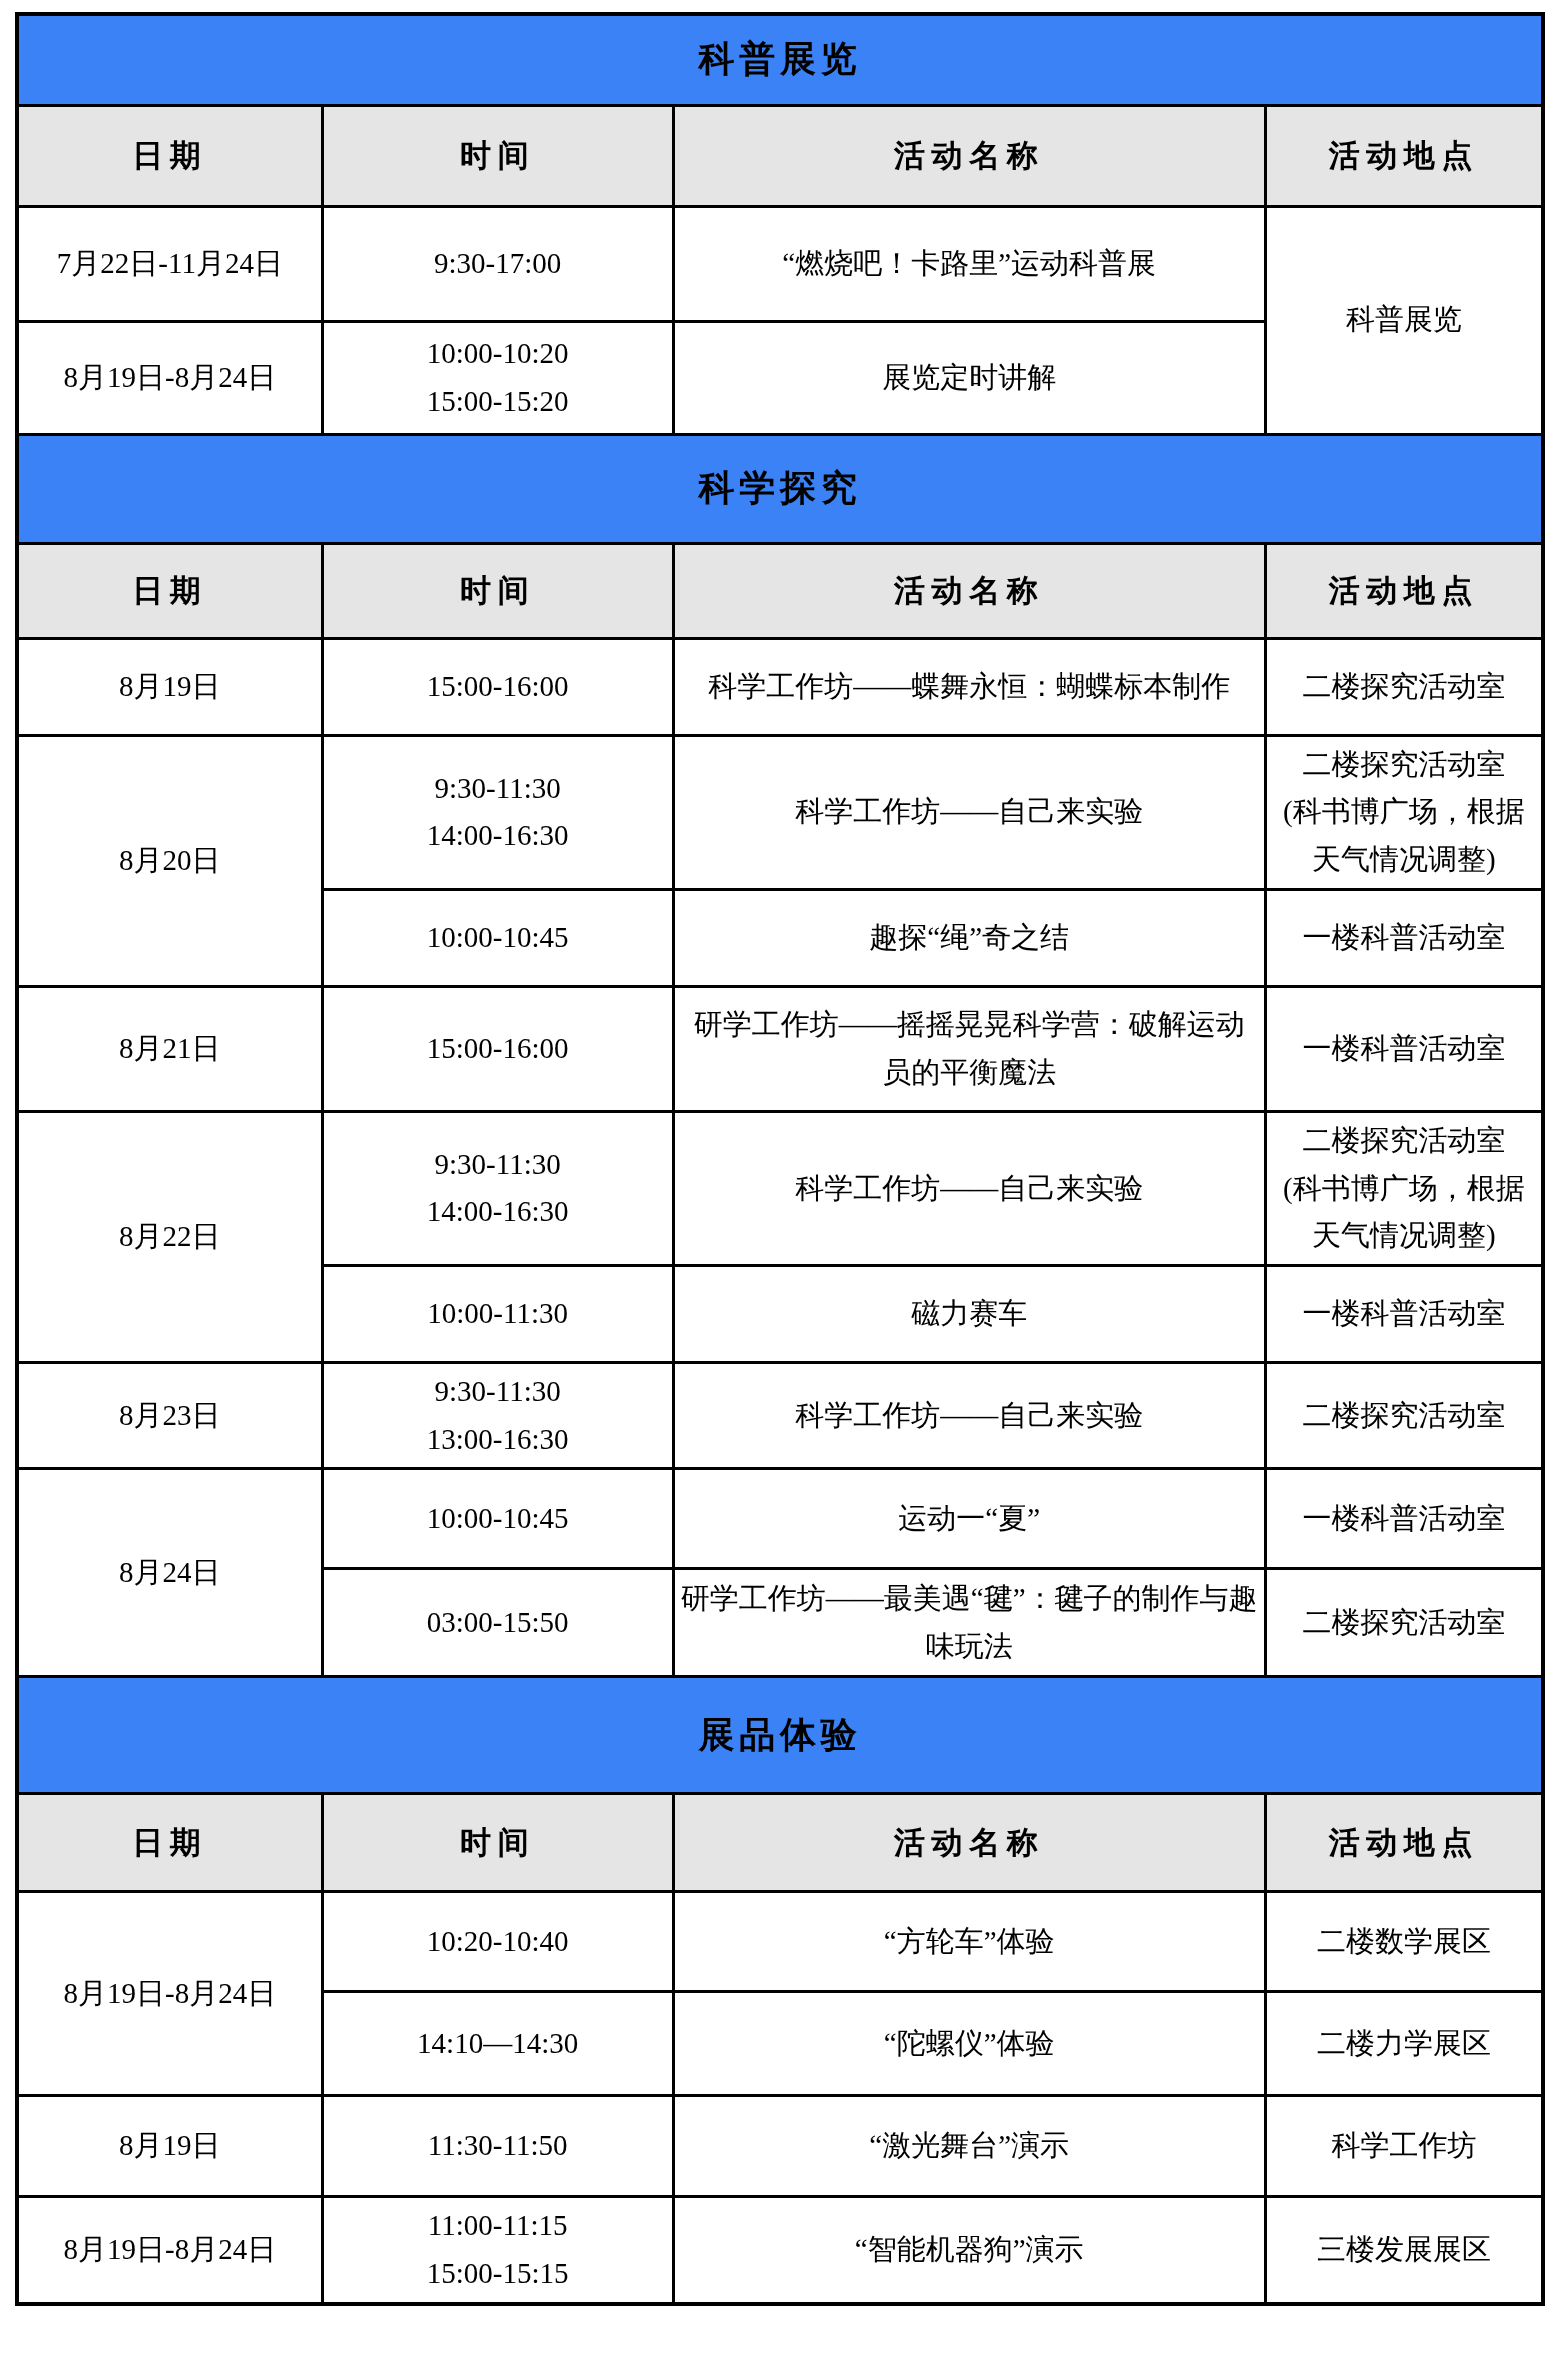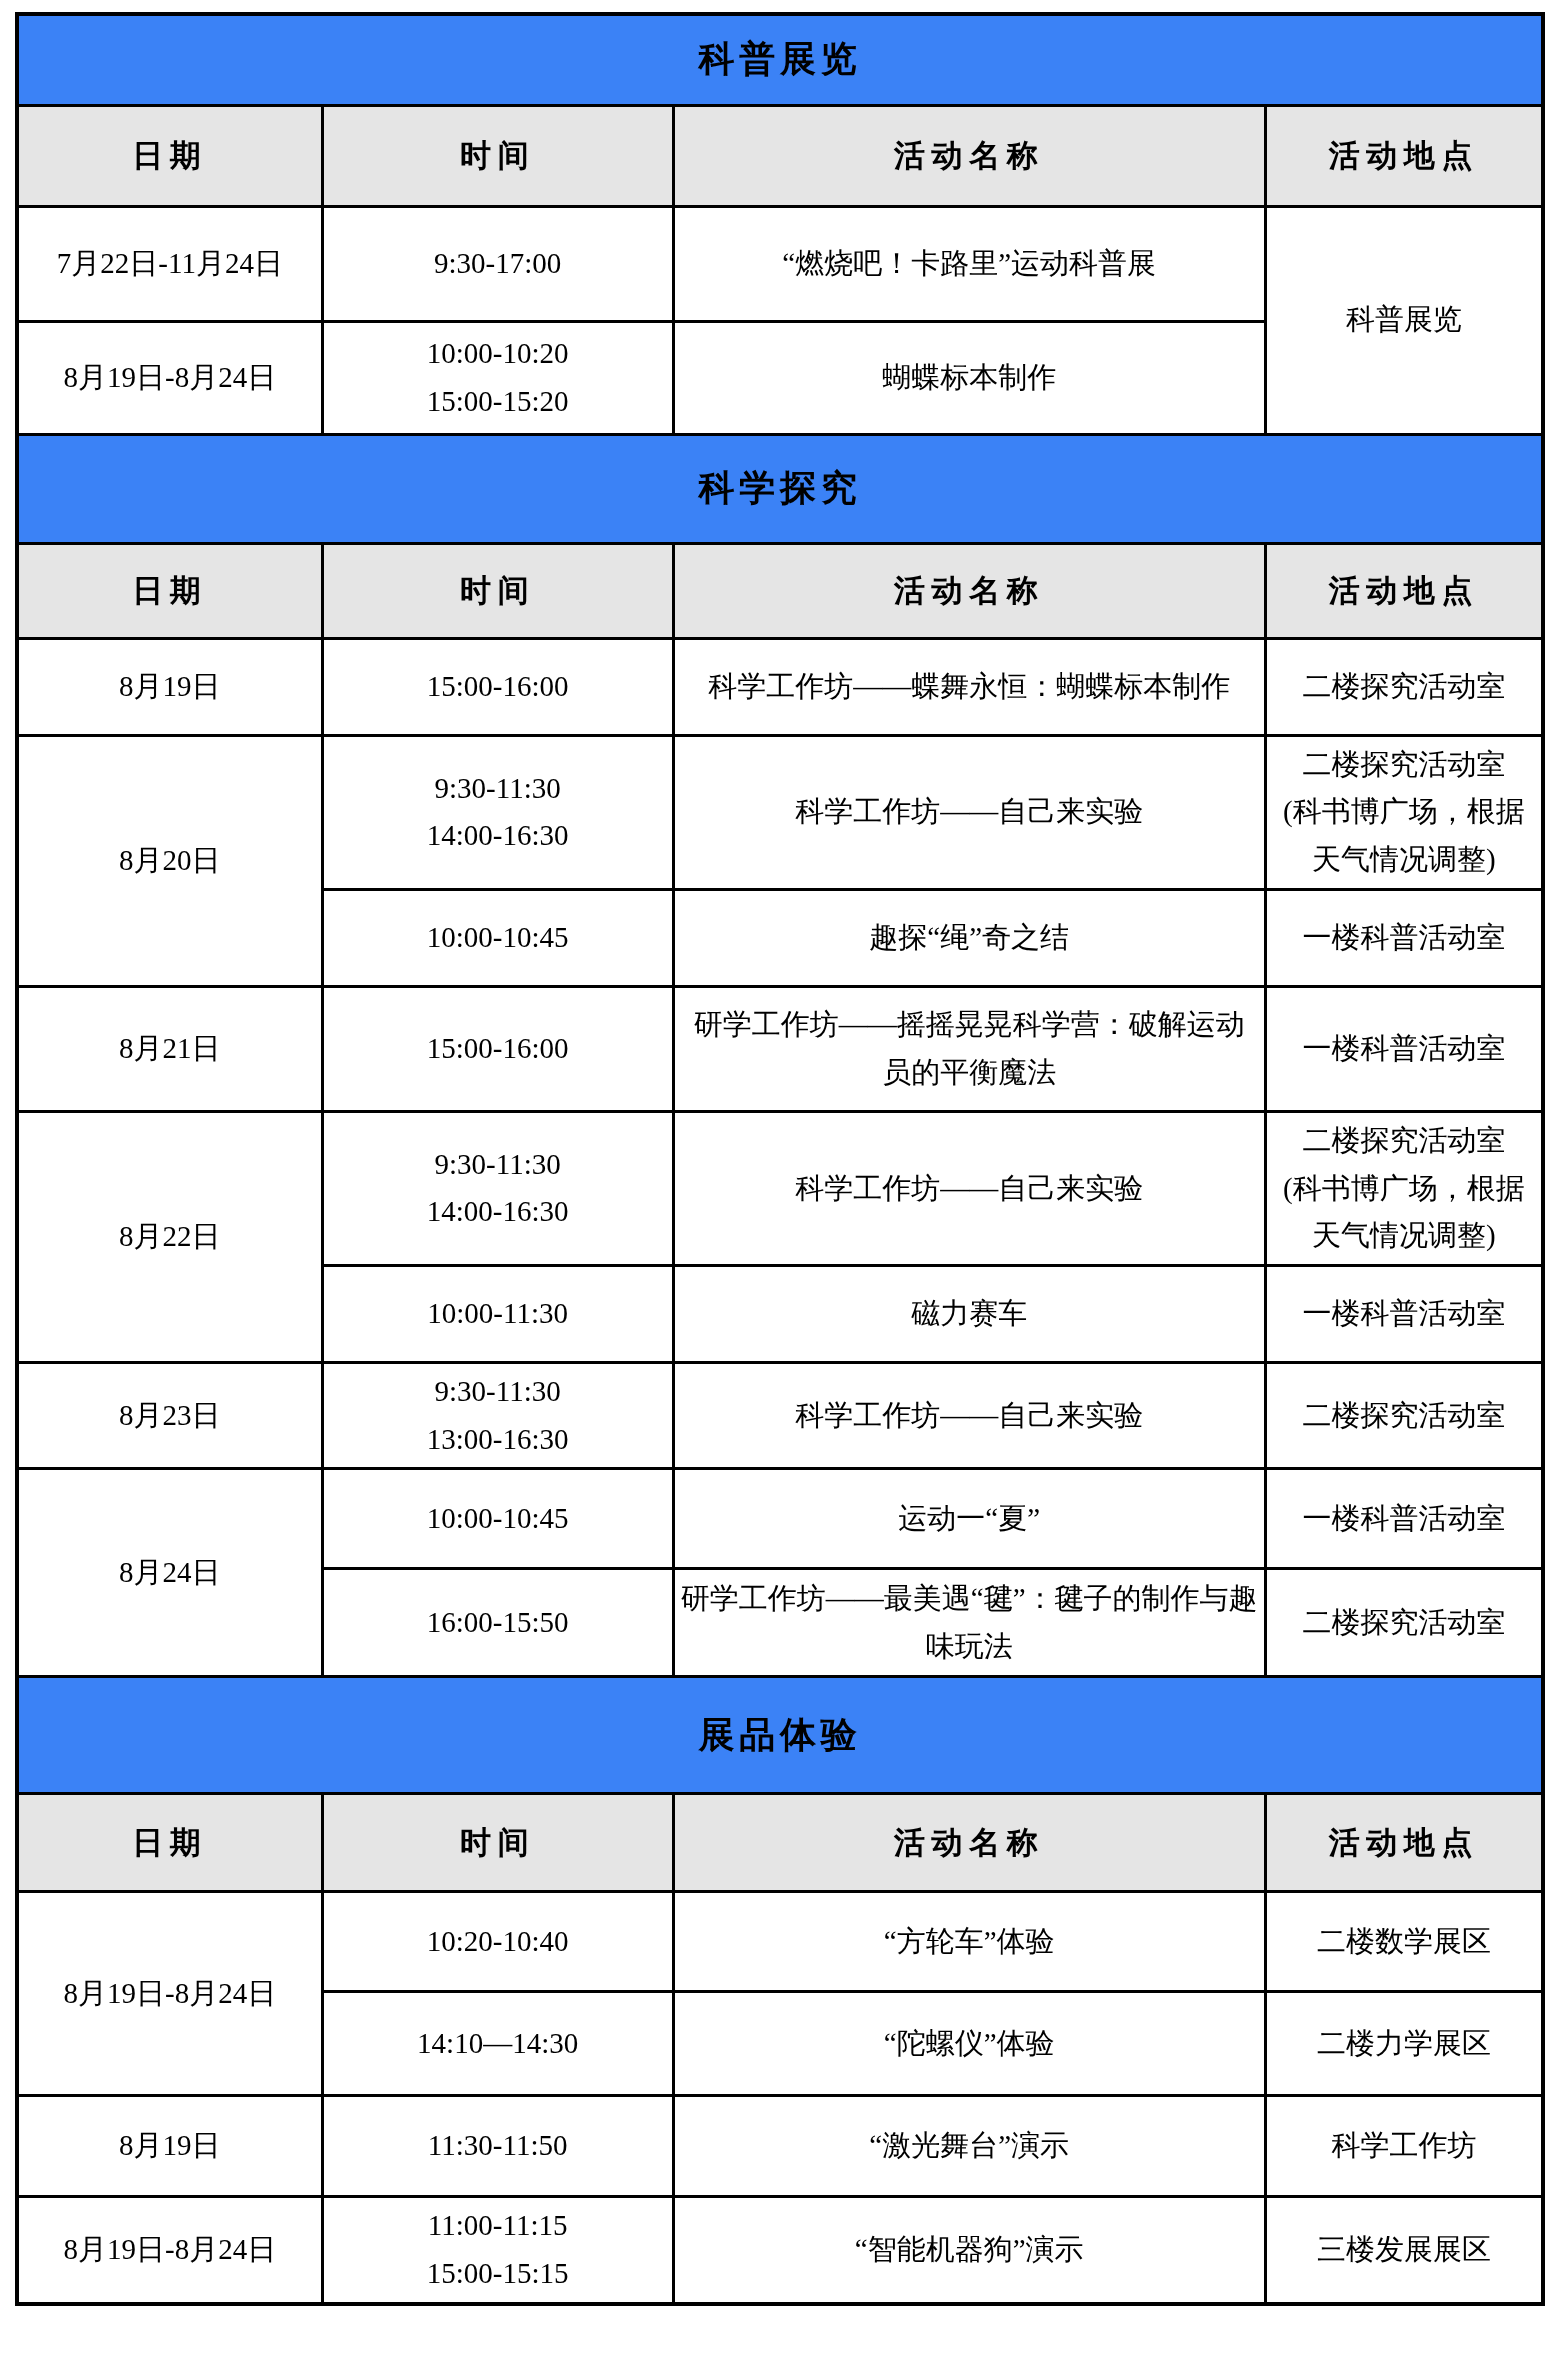--- a/index.html
+++ b/index.html
@@ -100,21 +100,21 @@
     <tr class="h121">
       <td>7月22日-11月24日</td>
       <td>9:30-17:00</td>
       <td>“燃烧吧！卡路里”运动科普展</td>
       <td rowspan="2">科普展览</td>
     </tr>
     <tr class="h119">
       <td>8月19日-8月24日</td>
       <td>10:00-10:20
 15:00-15:20</td>
-      <td>蝴蝶标本制作</td>
+      <td>展览定时讲解</td>
     </tr>
 
     <tr class="h115">
       <td class="section-banner" colspan="4">科学探究</td>
     </tr>
     <tr class="h100">
       <td class="col-header">日期</td>
       <td class="col-header">时间</td>
       <td class="col-header">活动名称</td>
       <td class="col-header">活动地点</td>
@@ -166,21 +166,21 @@
       <td>科学工作坊——自己来实验</td>
       <td>二楼探究活动室</td>
     </tr>
     <tr class="h106">
       <td rowspan="2">8月24日</td>
       <td>10:00-10:45</td>
       <td>运动一“夏”</td>
       <td>一楼科普活动室</td>
     </tr>
     <tr class="h114">
-      <td>16:00-15:50</td>
+      <td>03:00-15:50</td>
       <td>研学工作坊——最美遇“毽”：毽子的制作与趣味玩法</td>
       <td>二楼探究活动室</td>
     </tr>
 
     <tr class="h124">
       <td class="section-banner" colspan="4">展品体验</td>
     </tr>
     <tr class="h104">
       <td class="col-header">日期</td>
       <td class="col-header">时间</td>

